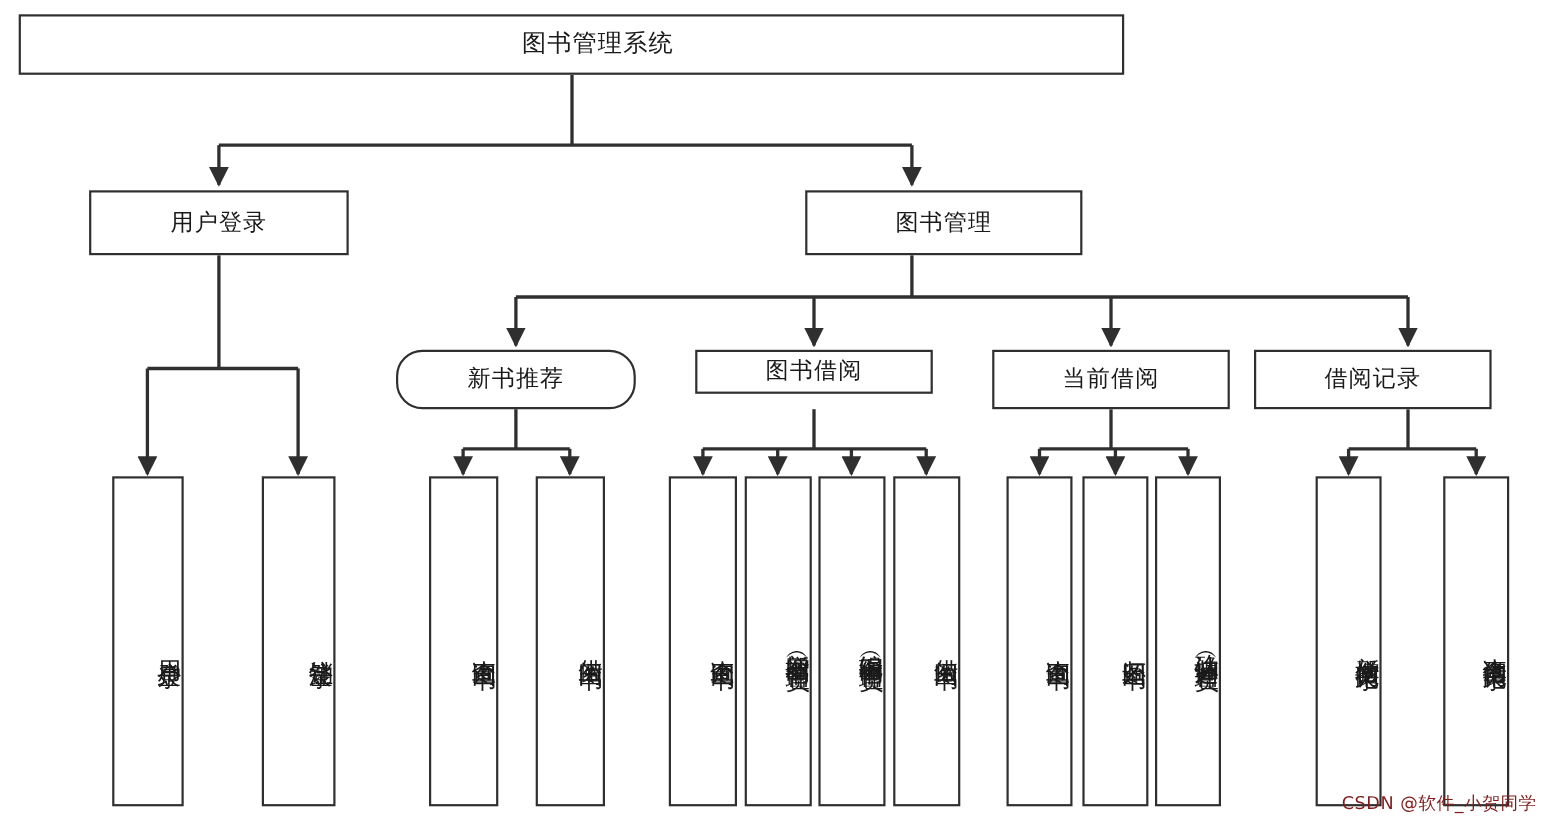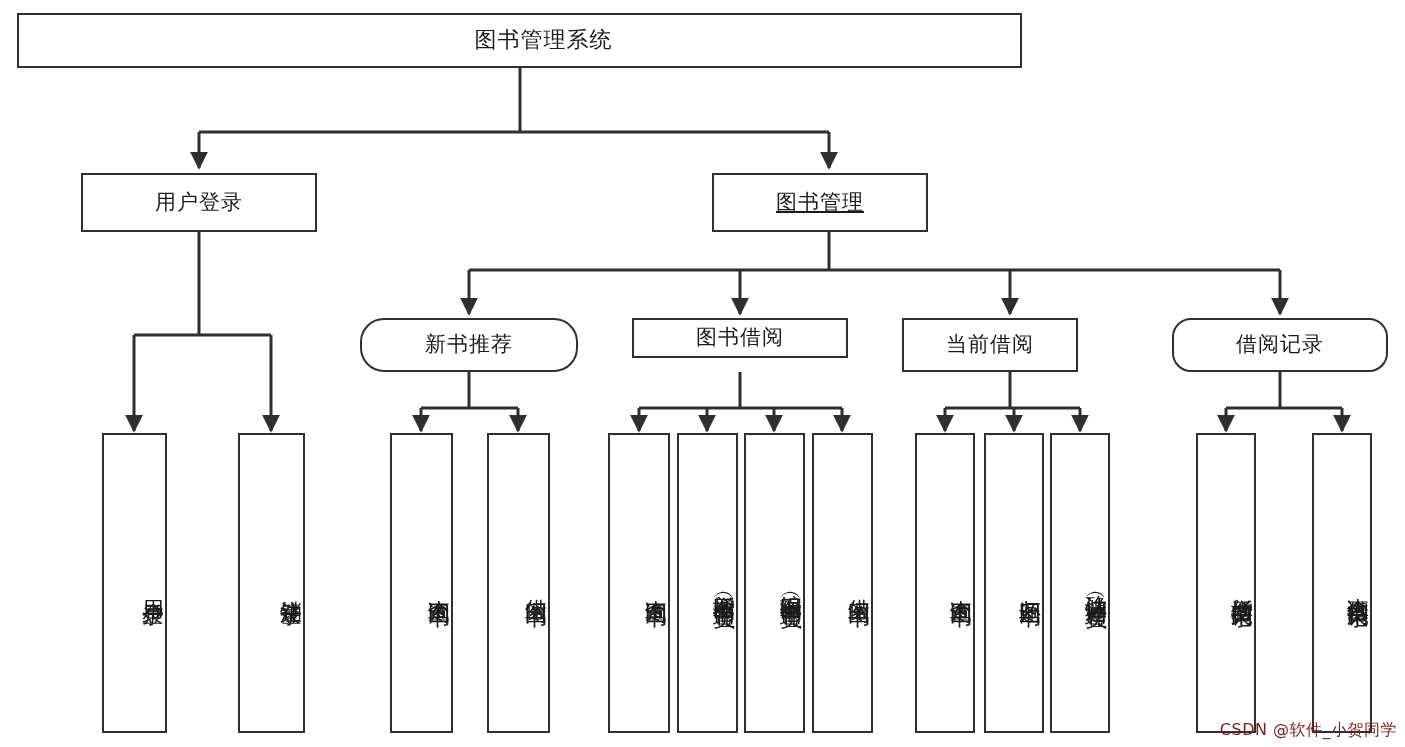--- a/index.html
+++ b/index.html
@@ -120,26 +120,26 @@
       <path d="M 1280 372 L 1280 408"></path>
       <path d="M 1226 408 L 1342 408"></path>
       <path d="M 1226 408 L 1226 431" marker-end="url(#arrow)"></path>
       <path d="M 1342 408 L 1342 431" marker-end="url(#arrow)"></path>
     </g>
   </svg>
 
   <div class="node horiz root" style="left:17px; top:13px; width:1005px; height:55px;">图书管理系统</div>
 
   <div class="node horiz" style="left:81px; top:173px; width:236px; height:59px;">用户登录</div>
-  <div class="node horiz" style="left:712px; top:173px; width:216px; height:59px;text-decoration:underline;">图书管理</div>
+  <div class="node horiz" style="left:732px; top:173px; width:252px; height:59px;">图书管理</div>
 
   <div class="node horiz" style="left:360px; top:318px; width:218px; height:54px;border-radius:24px;">新书推荐</div>
   <div class="node horiz" style="left:632px; top:318px; width:216px; height:40px;">图书借阅</div>
-  <div class="node horiz" style="left:902px; top:318px; width:176px; height:54px;">当前借阅</div>
-  <div class="node horiz" style="left:1172px; top:318px; width:216px; height:54px;border-radius:19px;">借阅记录</div>
+  <div class="node horiz" style="left:902px; top:318px; width:216px; height:54px;">当前借阅</div>
+  <div class="node horiz" style="left:1140px; top:318px; width:216px; height:54px;">借阅记录</div>
 
   <div class="node vert" style="left:102px; top:433px; width:65px; height:300px;">
     <span>用户登录</span>
   </div>
   <div class="node vert" style="left:238px; top:433px; width:67px; height:300px;">
     <span>注销登录</span>
   </div>
 
   <div class="node vert" style="left:390px; top:433px; width:63px; height:300px;">
     <span>查询图书</span>

